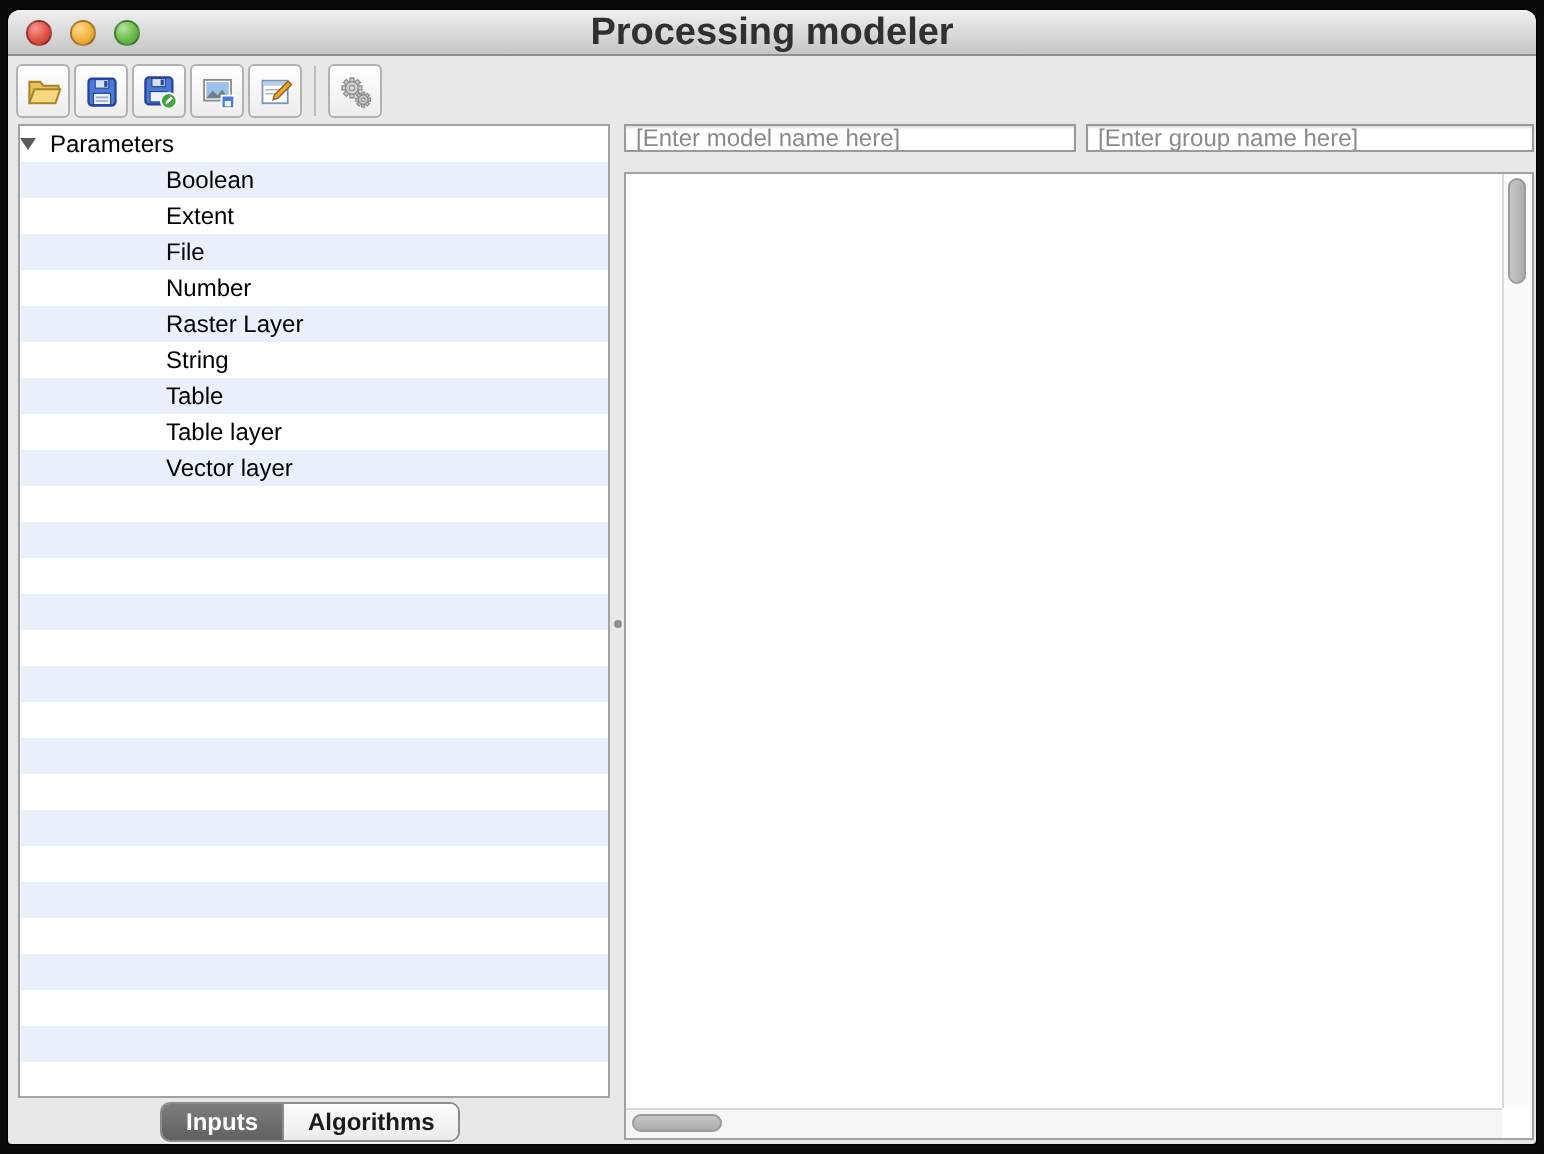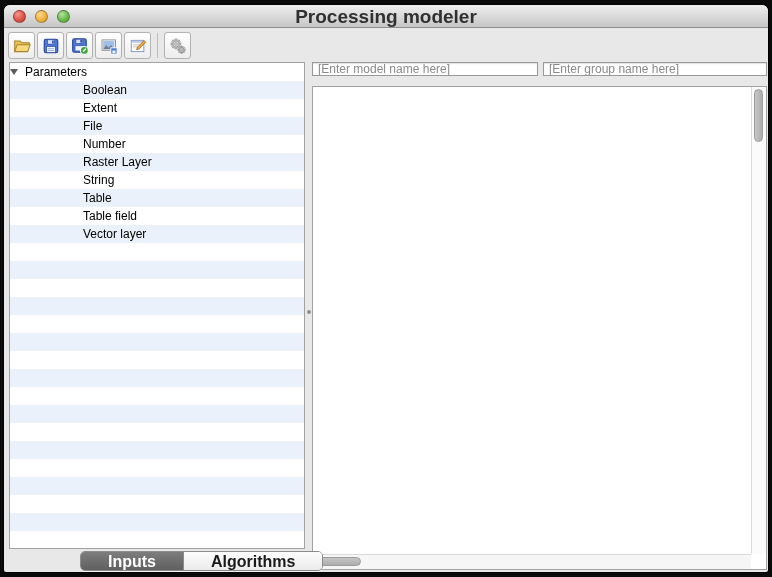--- a/index.html
+++ b/index.html
@@ -65,21 +65,21 @@
   .hscroll{position:absolute;left:0;bottom:0;height:15px;width:calc(100% - 15px);
     background:#f6f6f6;border-top:1px solid #dadada;}
   .hscroll .thumb{position:absolute;top:2px;left:3px;height:9px;width:45px;border-radius:5px;
     background:linear-gradient(to bottom,#c6c6c6,#adadad);border:1px solid #9b9b9b;}
   .corner{position:absolute;right:0;bottom:0;width:15px;height:15px;background:#ffffff;}
 
   
   .tabbar{position:absolute;left:76px;top:546px;height:20px;display:flex;
     border:1px solid #8b8b8b;border-radius:5px;overflow:hidden;
     box-shadow:0 1px 0 rgba(255,255,255,.5);}
-  .tab{height:100%;line-height:19px;font-size:16px;font-weight:700;text-align:center;padding:0 27px;}
+  .tab{height:100%;line-height:19px;font-size:12px;font-weight:700;text-align:center;padding:0 12px;}
   .tab.selected{background:linear-gradient(to bottom,#7d7d7d,#606060);color:#ffffff;
     border-right:1px solid #8b8b8b;}
   .tab.normal{background:linear-gradient(to bottom,#fdfdfd,#ebebeb);color:#1a1a1a;}
 </style>
 </head>
 <body>
 
 <div class="screen">
   <div class="window">
 
@@ -200,21 +200,21 @@
       <div class="tree-row tree-child">
           <span>Raster Layer</span>
         </div>
       <div class="tree-row tree-child">
           <span>String</span>
         </div>
       <div class="tree-row tree-child">
           <span>Table</span>
         </div>
       <div class="tree-row tree-child">
-          <span>Table field</span>
+          <span>Table layer</span>
         </div>
       <div class="tree-row tree-child">
           <span>Vector layer</span>
         </div>
     </div>
 
     <div class="splitter"></div>
 
     <input id="model-name" class="name-input" type="text" value="[Enter model name here]" style="">
     <input id="group-name" class="name-input" type="text" value="[Enter group name here]" style="">

